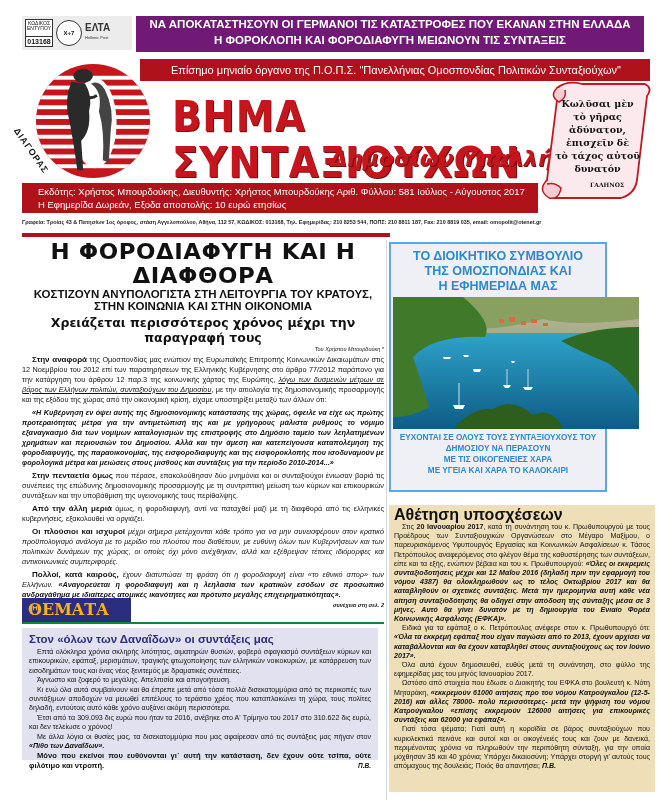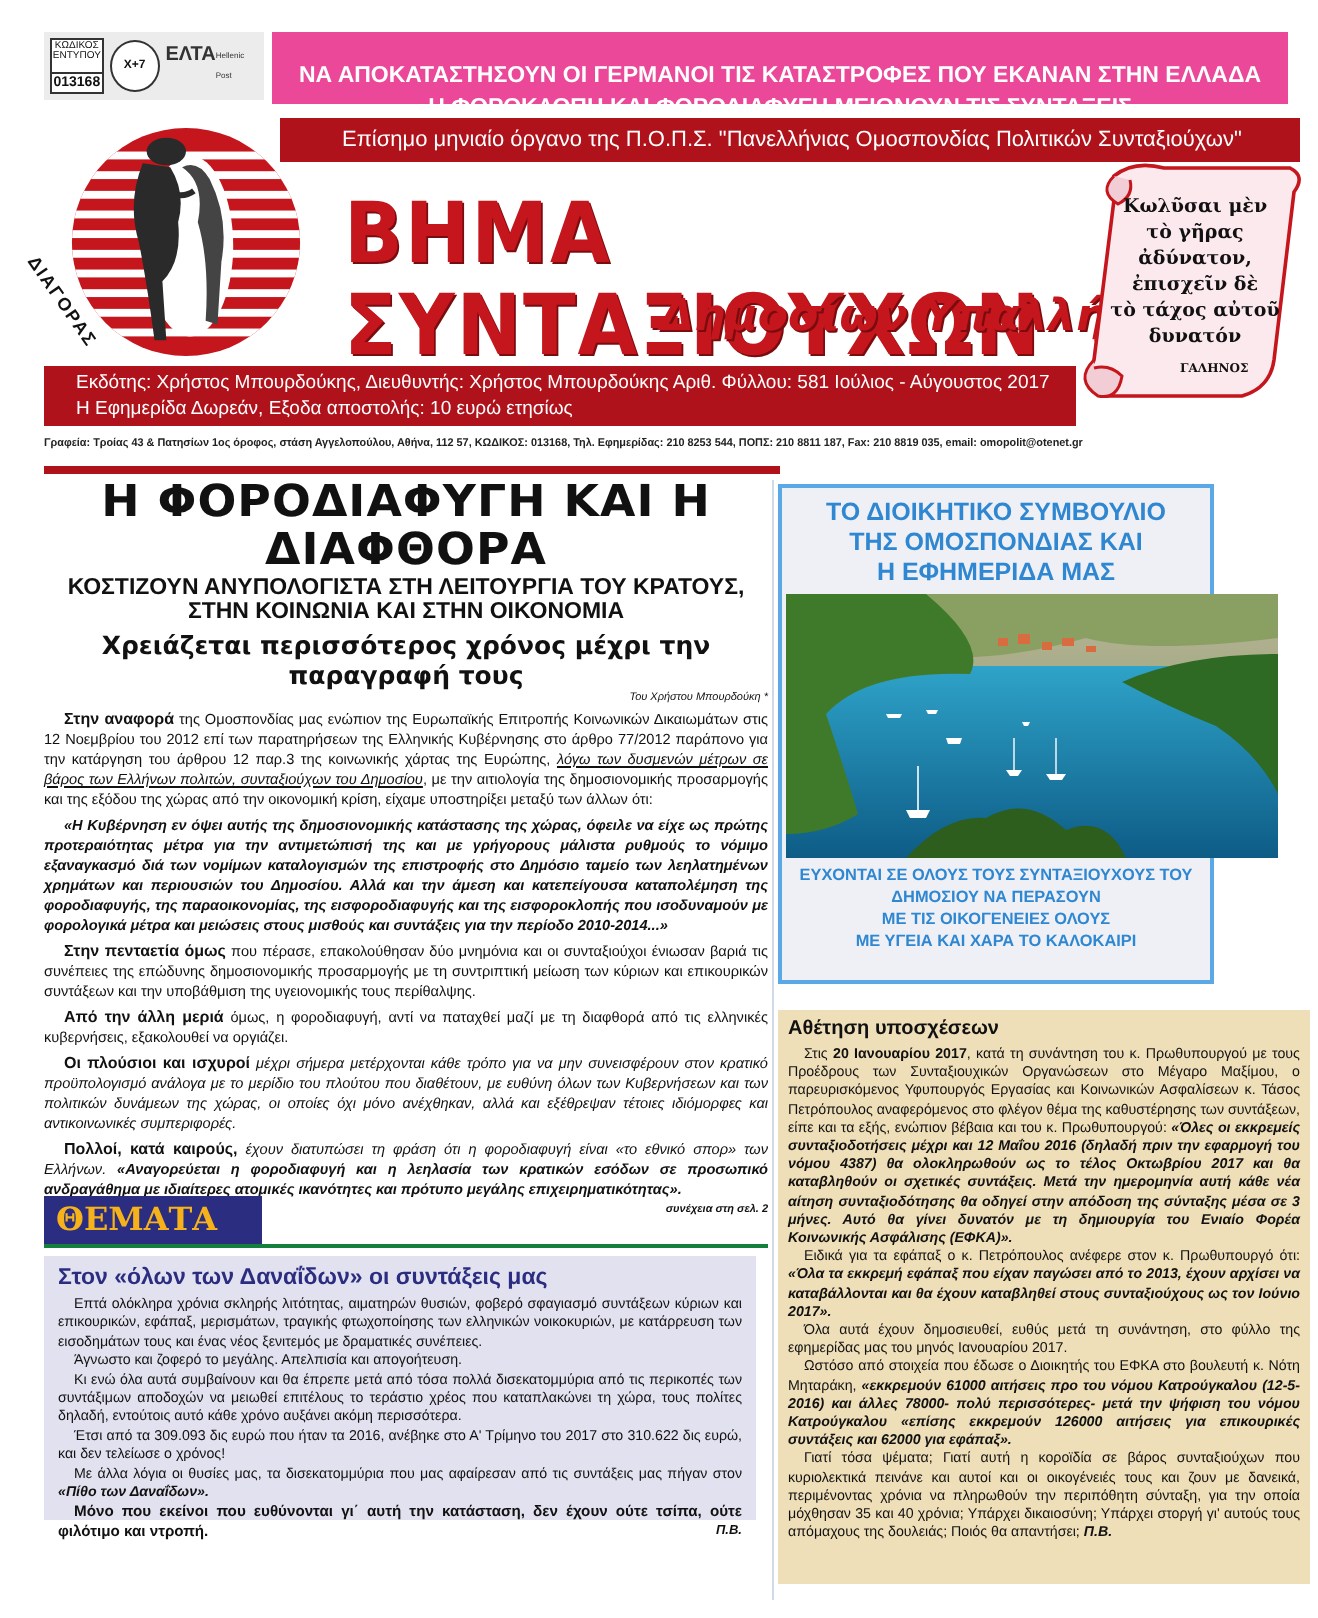--- a/index.html
+++ b/index.html
@@ -5,25 +5,25 @@
   * { box-sizing: border-box; margin: 0; padding: 0; }
   html, body { width: 659px; height: 809px; background: #ffffff; overflow: hidden; }
   body { position: relative; font-family: "Liberation Sans", sans-serif; color: #111; }
 
   
   .stamps { position: absolute; left: 22px; top: 16px; width: 110px; height: 34px; background: #ececec; display: flex; align-items: center; gap: 3px; padding: 2px 3px; }
   .stamp-id { width: 28px; height: 28px; border: 1px solid #333; font-size: 5px; display: flex; flex-direction: column; justify-content: space-between; background:#fff; }
   .stamp-id .num { font-size: 7px; font-weight: bold; border-top: 1px solid #333; text-align: center; line-height: 9px; }
   .stamp-id .lbl { text-align: center; line-height: 5px; padding-top: 1px; }
   .stamp-circle { width: 26px; height: 26px; border-radius: 50%; border: 1.5px solid #333; display:flex; align-items:center; justify-content:center; font-size:6px; font-weight:bold; background:#fff; }
-  .elta { display:flex; flex-direction:row; align-items:flex-start; font-weight:bold; font-size: 10px; color:#333; line-height: 10px; }
+  .elta { display:flex; flex-direction:column; align-items:flex-start; font-weight:bold; font-size: 10px; color:#333; line-height: 10px; }
   .elta small { font-size: 4px; font-weight: normal; }
 
   
-  .banner-blue { position: absolute; left: 136px; top: 16px; width: 508px; height: 36px; background: #ec4899; color: #fff; text-align: center; font-weight: bold; font-size: 11.5px; line-height: 16px; padding-top: 14px; }
+  .banner-blue { position: absolute; left: 136px; top: 16px; width: 508px; height: 36px; background: #701a75; color: #fff; text-align: center; font-weight: bold; font-size: 11.5px; line-height: 16px; padding-top: 0; }
 
   
   .banner-red { position: absolute; left: 140px; top: 59px; width: 510px; height: 22px; background: #b0121b; color: #fff; font-size: 11px; line-height: 22px; padding-left: 31px; }
 
   
   .logo { position: absolute; left: 34px; top: 62px; width: 118px; height: 118px; }
   .logo-tag { position: absolute; left: 20px; top: 126px; font-size: 9px; font-weight: bold; transform: rotate(55deg); transform-origin: left top; letter-spacing: 1px; color:#111; }
 
   
   .masthead { position: absolute; left: 172px; top: 94px; font-size: 42px; color: #c4161c; font-weight: bold; letter-spacing: 1px; text-shadow: 1px 1px 0 #7a0b0f; line-height: 46px; font-family: "DejaVu Sans", sans-serif; transform: scaleX(0.92); transform-origin: left center; }
@@ -62,21 +62,21 @@
 
   
   .photo-box { position: absolute; left: 389px; top: 242px; width: 218px; height: 250px; border: 2px solid #5aa9e6; background: #eef0f6; padding: 2px; }
   .photo-title { color: #2f87d1; font-weight: bold; font-size: 12.5px; text-align: center; line-height: 15px; margin-top: 3px; }
   .photo { width: 246px; height: 132px; margin: 3px auto 0; display: block; }
   .photo-caption { color: #2f87d1; font-weight: bold; font-size: 8.2px; text-align: center; line-height: 11px; margin-top: 3px; }
   .right-rule { position: absolute; left: 386px; top: 240px; width: 1px; height: 560px; background: #cfd9e8; }
 
   
   .obl { position: absolute; left: 389px; top: 505px; width: 266px; height: 287px; background: #efdfb8; padding: 2px 5px; }
-  .obl h4 { font-size: 10px; font-weight: bold; line-height: 15px; margin-bottom: 1px; color:#111; }
+  .obl h4 { font-size: 16px; font-weight: bold; line-height: 15px; margin-bottom: 1px; color:#111; }
   .obl p { font-size: 7.1px; line-height: 9.2px; text-align: justify; text-indent: 8px; }
   .obl p i { font-weight: bold; }
 </style>
 </head>
 <body>
 
 <div class="stamps">
   <div class="stamp-id">
     <div class="lbl">ΚΩΔΙΚΟΣ ΕΝΤΥΠΟΥ</div>
     <div class="num">013168</div>
@@ -224,21 +224,21 @@
         <line x1="135" y1="72" x2="135" y2="90" stroke="#fff" stroke-width="0.7"></line>
       <path d="M80 72 L88 72 L87 75 L81 75 Z"></path>
         <path d="M118 64 L122 64 L121 66 L119 66 Z"></path>
       <path d="M50 60 L58 60 L57 62 L51 62 Z"></path>
         <path d="M70 58 L76 58 L75 60 L71 60 Z"></path>
     </g>
   </svg>
   <div class="photo-caption">
     <div>ΕΥΧΟΝΤΑΙ ΣΕ ΟΛΟΥΣ ΤΟΥΣ ΣΥΝΤΑΞΙΟΥΧΟΥΣ ΤΟΥ</div>
     <div>ΔΗΜΟΣΙΟΥ ΝΑ ΠΕΡΑΣΟΥΝ</div>
-    <div>ΜΕ ΤΙΣ ΟΙΚΟΓΕΝΕΙΕΣ ΟΛΟΥΣ</div>
+    <div>ΜΕ ΤΙΣ ΟΙΚΟΓΕΝΕΙΕΣ ΧΑΡΑ</div>
     <div>ΜΕ ΥΓΕΙΑ ΚΑΙ ΧΑΡΑ ΤΟ ΚΑΛΟΚΑΙΡΙ</div>
   </div>
 </div>
 
 <div class="obl">
   <h4>Αθέτηση υποσχέσεων</h4>
   <p><span>Στις </span><b>20 Ιανουαρίου 2017</b><span>, κατά τη συνάντηση του κ. Πρωθυπουργού με τους Προέδρους των Συνταξιουχικών Οργανώσεων στο Μέγαρο Μαξίμου, ο παρευρισκόμενος Υφυπουργός Εργασίας και Κοινωνικών Ασφαλίσεων κ. Τάσος Πετρόπουλος αναφερόμενος στο φλέγον θέμα της καθυστέρησης των συντάξεων, είπε και τα εξής, ενώπιον βέβαια και του κ. Πρωθυπουργού: </span><i>«Όλες οι εκκρεμείς συνταξιοδοτήσεις μέχρι και 12 Μαΐου 2016 (δηλαδή πριν την εφαρμογή του νόμου 4387) θα ολοκληρωθούν ως το τέλος Οκτωβρίου 2017 και θα καταβληθούν οι σχετικές συντάξεις. Μετά την ημερομηνία αυτή κάθε νέα αίτηση συνταξιοδότησης θα οδηγεί στην απόδοση της σύνταξης μέσα σε 3 μήνες. Αυτό θα γίνει δυνατόν με τη δημιουργία του Ενιαίο Φορέα Κοινωνικής Ασφάλισης (ΕΦΚΑ)».</i></p>
   <p><span>Ειδικά για τα εφάπαξ ο κ. Πετρόπουλος ανέφερε στον κ. Πρωθυπουργό ότι: </span><i>«Όλα τα εκκρεμή εφάπαξ που είχαν παγώσει από το 2013, έχουν αρχίσει να καταβάλλονται και θα έχουν καταβληθεί στους συνταξιούχους ως τον Ιούνιο 2017».</i></p>
   <p>Όλα αυτά έχουν δημοσιευθεί, ευθύς μετά τη συνάντηση, στο φύλλο της εφημερίδας μας του μηνός Ιανουαρίου 2017.</p>
   <p><span>Ωστόσο από στοιχεία που έδωσε ο Διοικητής του ΕΦΚΑ στο βουλευτή κ. Νότη Μηταράκη, </span><i>«εκκρεμούν 61000 αιτήσεις προ του νόμου Κατρούγκαλου (12-5-2016) και άλλες 78000- πολύ περισσότερες- μετά την ψήφιση του νόμου Κατρούγκαλου «επίσης εκκρεμούν 126000 αιτήσεις για επικουρικές συντάξεις και 62000 για εφάπαξ».</i></p>

